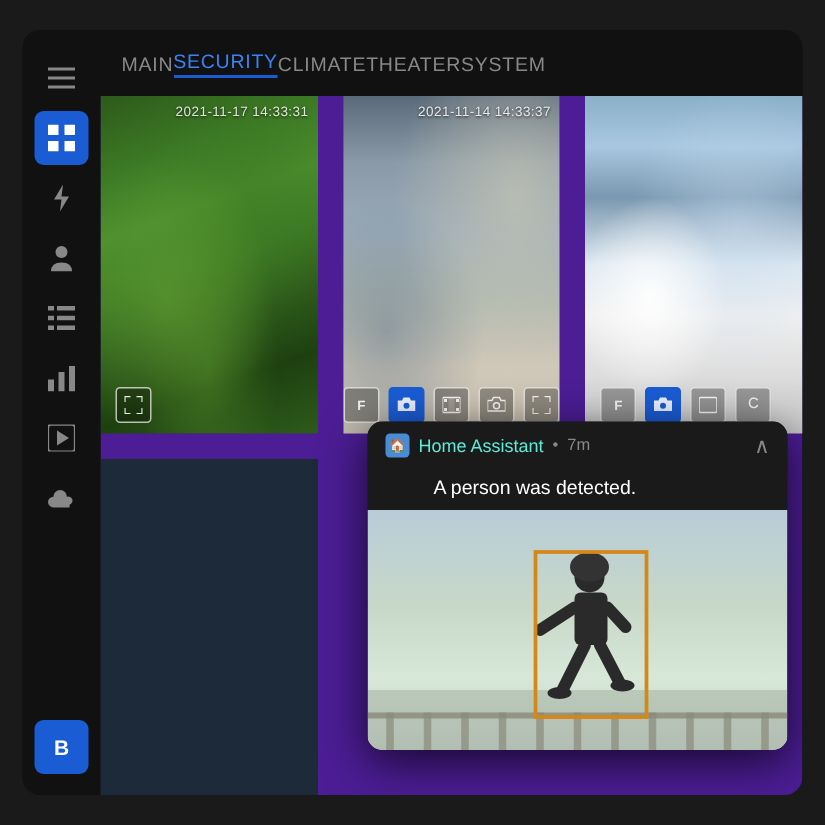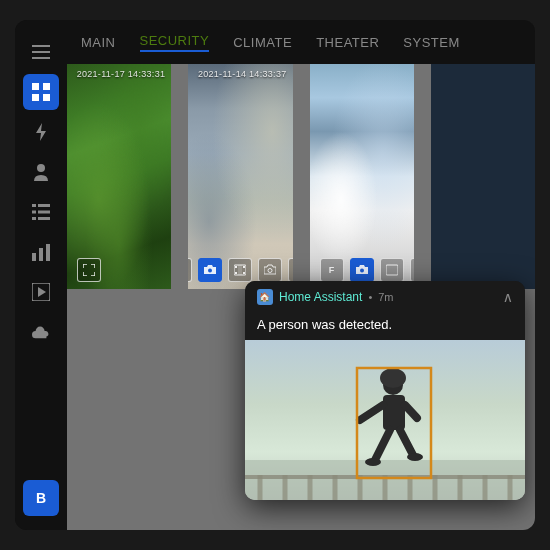--- a/index.html
+++ b/index.html
@@ -76,47 +76,46 @@
       background: #1a1a1a;
     }
 
     
     .top-nav {
       background: #111;
       height: 44px;
       display: flex;
       align-items: center;
       padding: 0 14px;
-      gap: 24px;
       flex-shrink: 0;
     }
 
     .nav-item {
       color: #888;
       font-size: 13px;
       font-weight: 500;
       letter-spacing: 0.5px;
       cursor: pointer;
       text-transform: uppercase;
     }
 
     .nav-item.active {
-      color: #4d7c0f;
+      color: #3b82f6;
       border-bottom: 2px solid #1a5cd4;
       padding-bottom: 2px;
     }
 
     
     .camera-grid {
       flex: 1;
       display: grid;
-      grid-template-columns: 1fr 1fr 1fr 1fr;
+      grid-template-columns: 1fr 1fr 1fr;
       grid-template-rows: 1fr 1fr;
       gap: 17px;
-      background: #737373;
+      background: #4c1d95;
       position: relative;
     }
 
     .camera-cell {
       position: relative;
       overflow: hidden;
       background: #222;
     }
 
     
@@ -286,20 +285,21 @@
     .notif-close {
       color: #888;
       font-size: 14px;
       cursor: pointer;
     }
 
     .notif-message {
       color: #fff;
       font-size: 13px;
       padding: 4px 12px 8px;
+      margin-left: 32px;
     }
 
     .notif-image {
       width: 100%;
       height: 160px;
       position: relative;
       overflow: hidden;
     }
 
     

